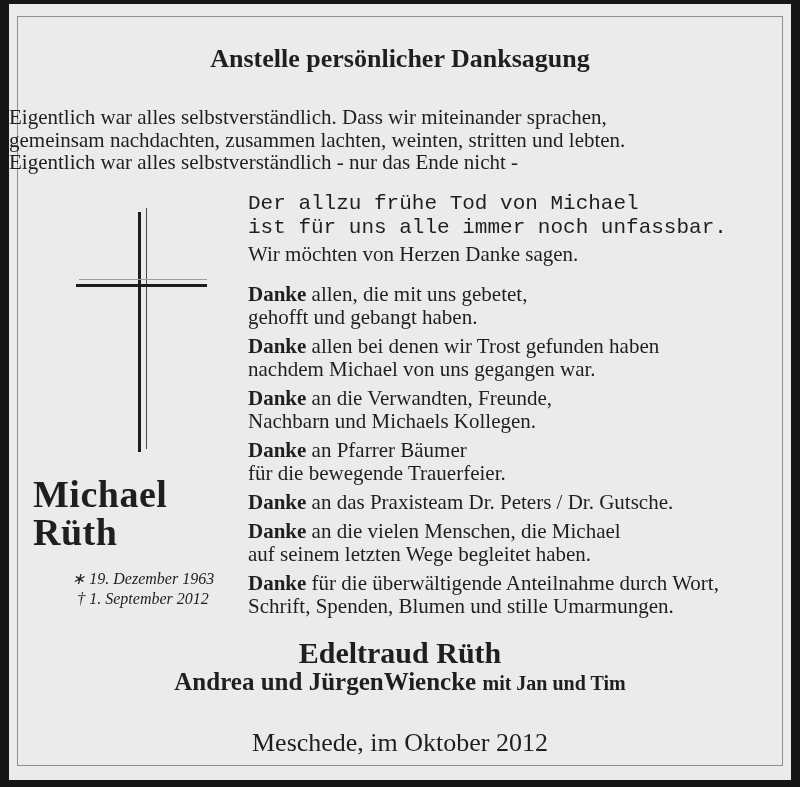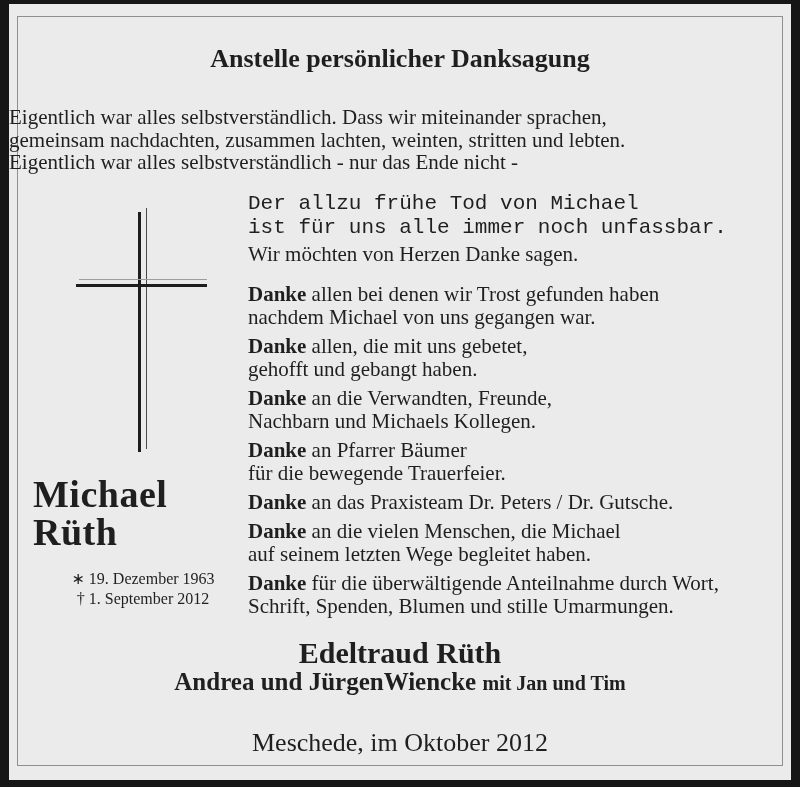--- a/index.html
+++ b/index.html
@@ -80,20 +80,21 @@
     letter-spacing: 0.5px;
   }
   .dates {
     position: absolute;
     left: 24px;
     top: 565px;
     width: 220px;
     text-align: center;
     font-size: 16px;
     line-height: 20px;
+    font-style: italic;
   }
   .main-col {
     position: absolute;
     left: 239px;
     top: 188px;
     width: 545px;
     font-size: 21px;
   }
   .opening  { margin: 0; line-height: 24px; font-family: Liberation Mono, monospace; }
   .opening2 { margin: 2px 0 17px 0; line-height: 24px; }
@@ -150,22 +151,22 @@
     <i class="cv-thin"></i>
     <i class="cv-thick"></i>
     <i class="ch-thin"></i>
     <i class="ch-thick"></i>
   </div>
 
   <div class="main-col">
     <p class="opening"><span>Der allzu frühe Tod von Michael</span><br><span>ist für uns alle immer noch unfassbar.</span></p>
     <p class="opening2">Wir möchten von Herzen Danke sagen.</p>
     <div class="thanks">
+        <p class="danke"><b>Danke</b> allen, die mit uns gebetet,<br>gehofft und gebangt haben.</p>
         <p class="danke"><b>Danke</b> allen bei denen wir Trost gefunden haben<br>nachdem Michael von uns gegangen war.</p>
-        <p class="danke"><b>Danke</b> allen, die mit uns gebetet,<br>gehofft und gebangt haben.</p>
         <p class="danke"><b>Danke</b> an die Verwandten, Freunde,<br>Nachbarn und Michaels Kollegen.</p>
         <p class="danke"><b>Danke</b> an Pfarrer Bäumer<br>für die bewegende Trauerfeier.</p>
         <p class="danke"><b>Danke</b> an das Praxisteam Dr. Peters / Dr. Gutsche.</p>
         <p class="danke"><b>Danke</b> an die vielen Menschen, die Michael<br>auf seinem letzten Wege begleitet haben.</p>
         <p class="danke"><b>Danke</b> für die überwältigende Anteilnahme durch Wort,<br>Schrift, Spenden, Blumen und stille Umarmungen.</p>
       </div>
   </div>
 
   <div class="name">
     <div>Michael</div>

